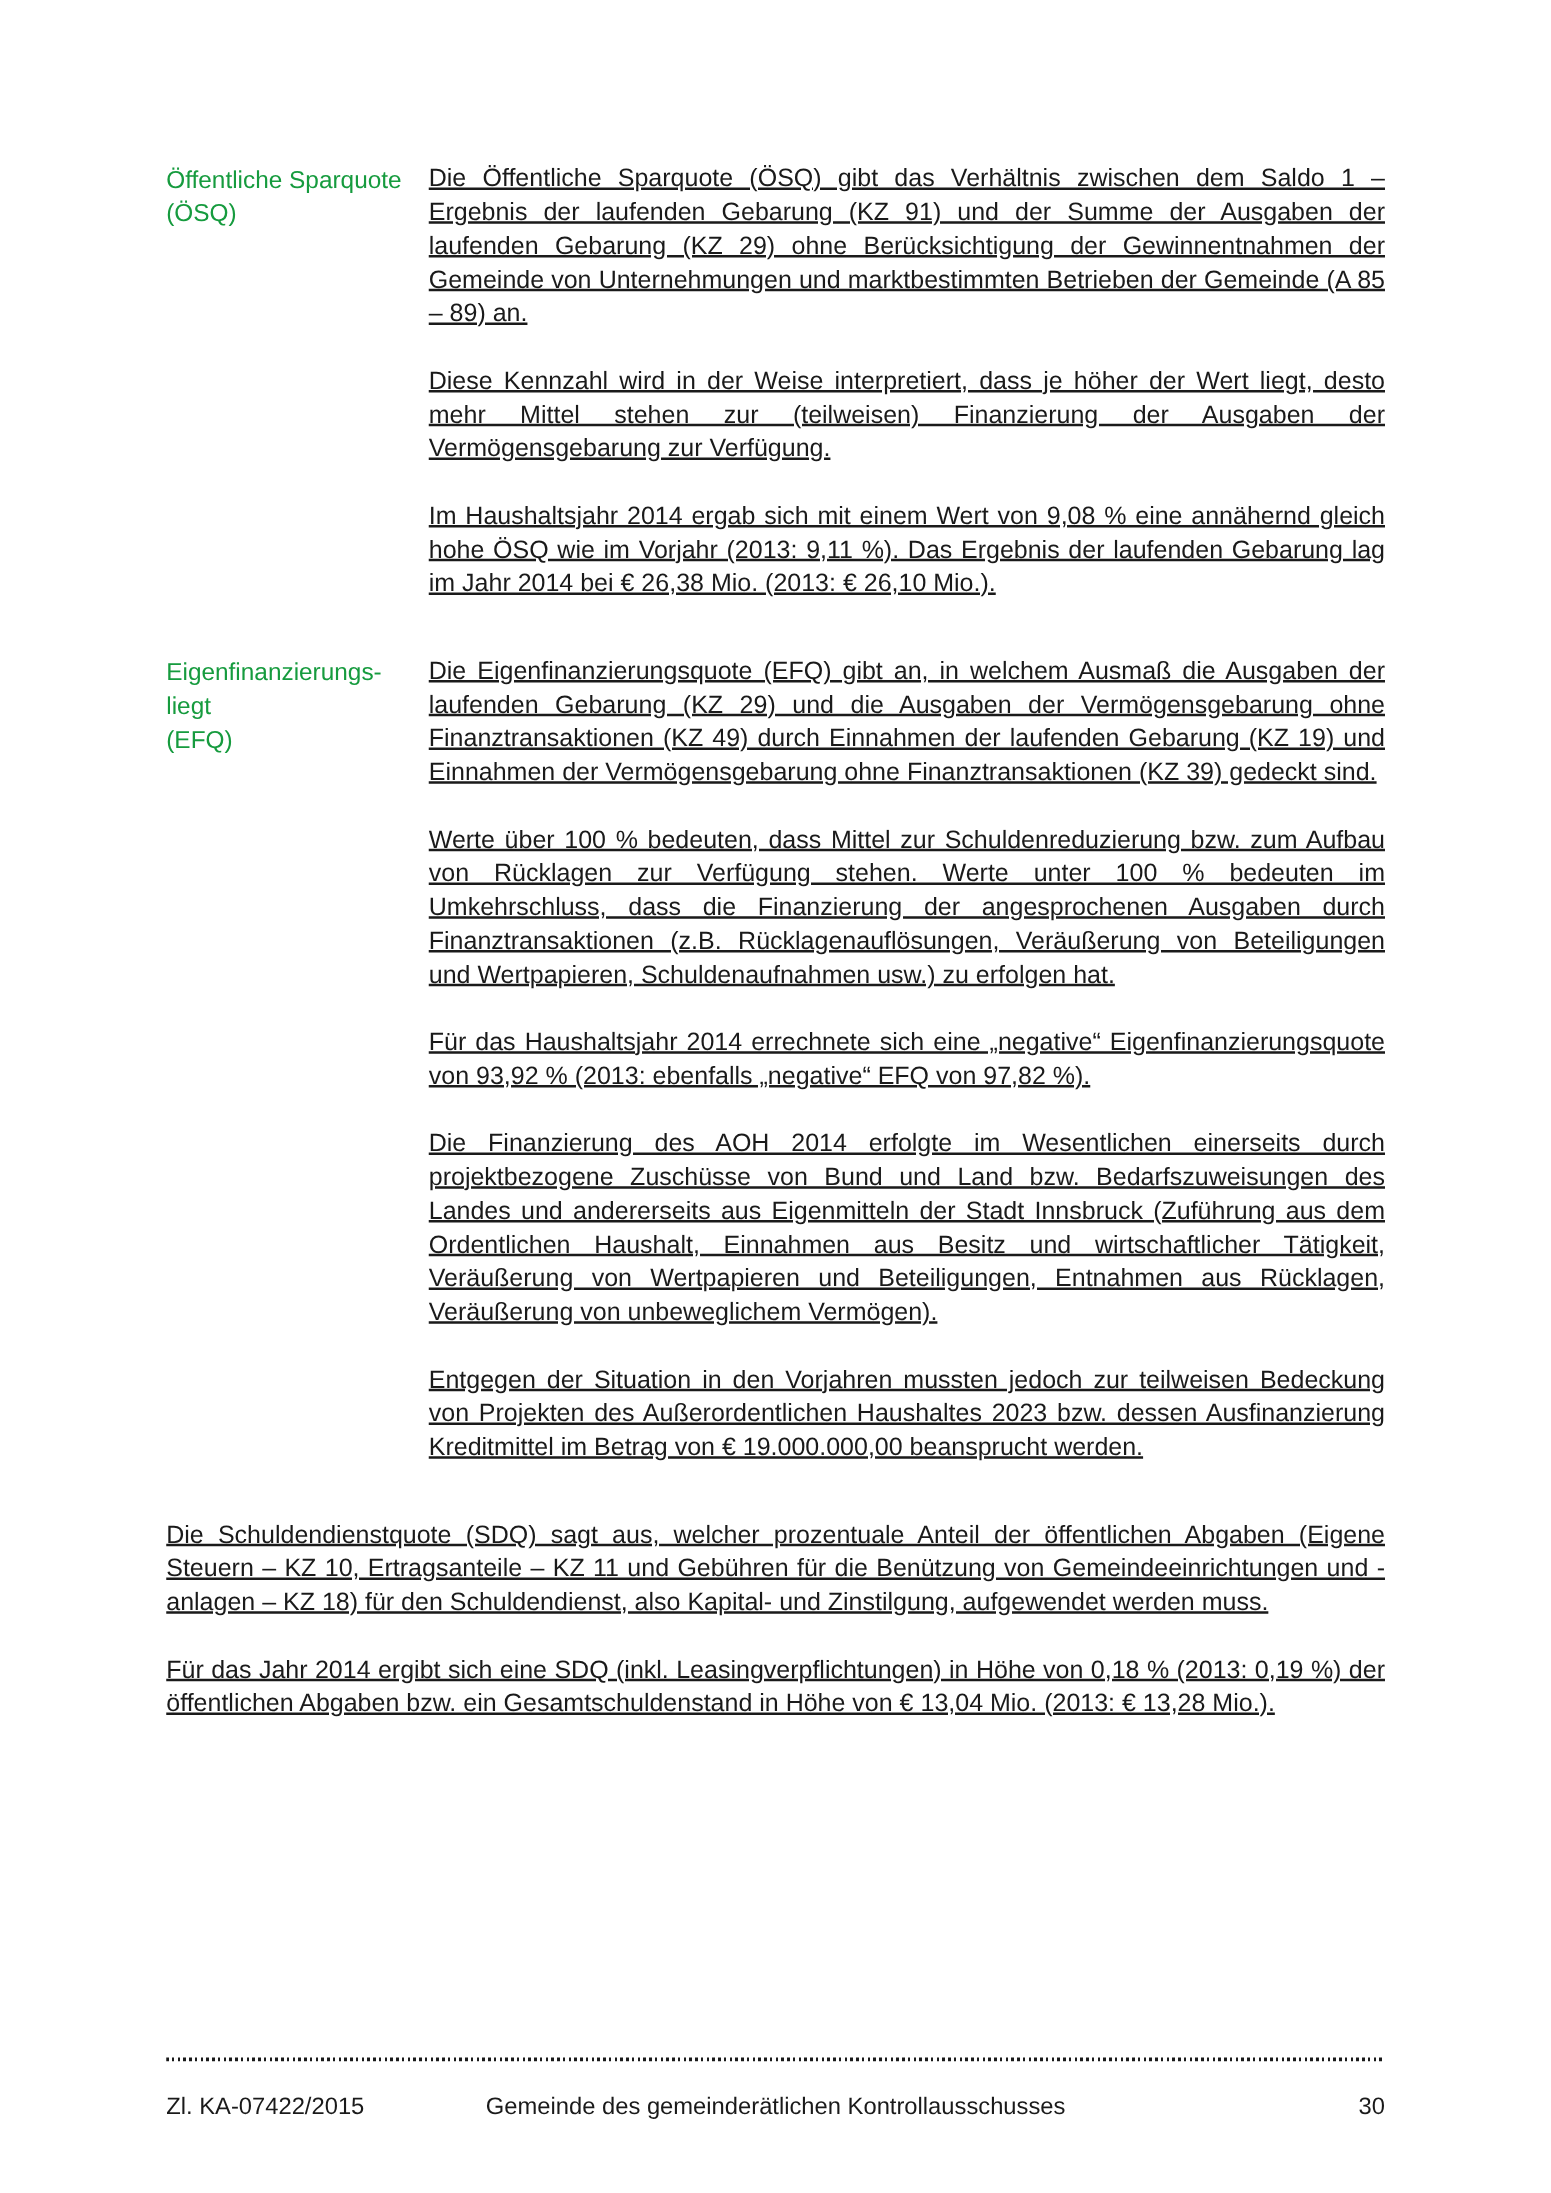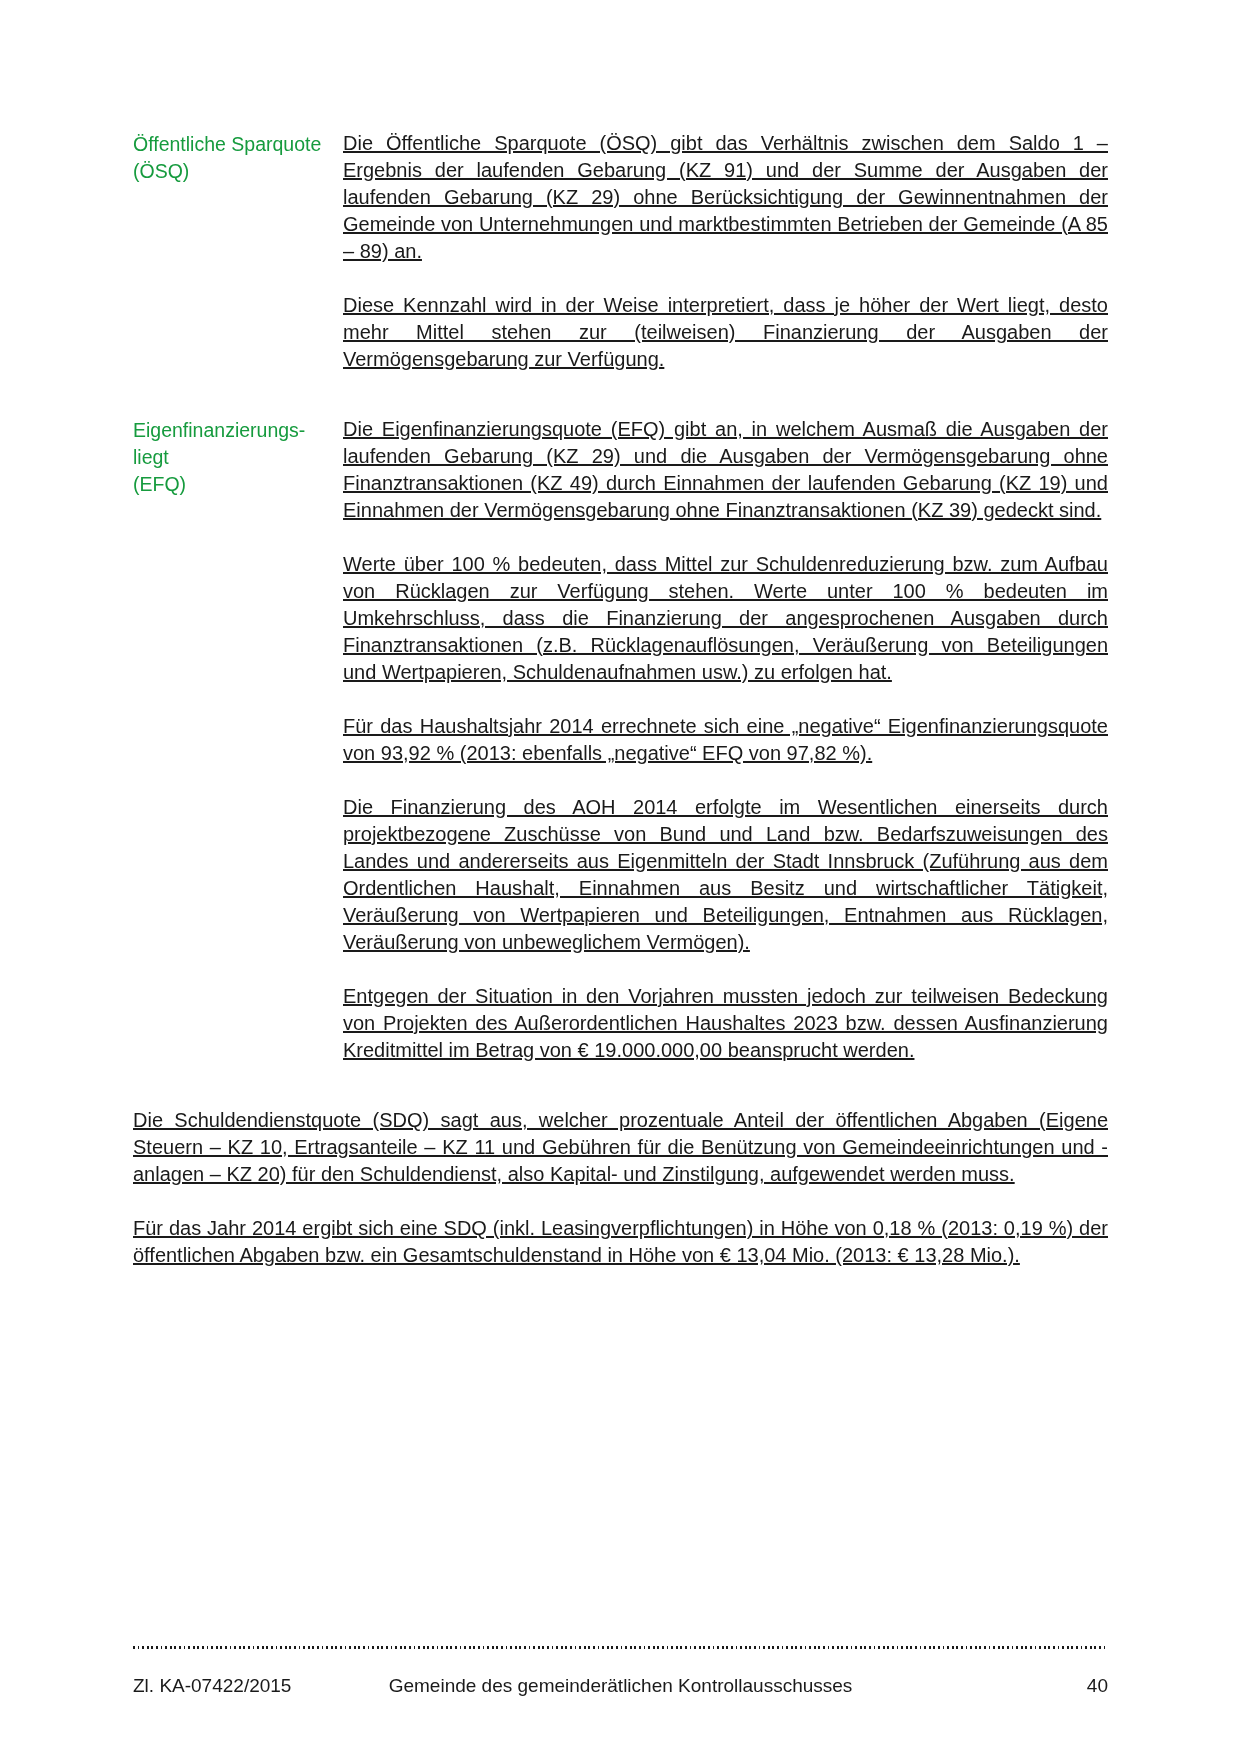--- a/index.html
+++ b/index.html
@@ -73,46 +73,47 @@
 
 <div class="page">
   <main class="content">
 
     <section class="section">
       <aside class="side-label">Öffentliche Sparquote
 (ÖSQ)</aside>
       <div class="section-body">
         <p>Die Öffentliche Sparquote (ÖSQ) gibt das Verhältnis zwischen dem Saldo 1 – Ergebnis der laufenden Gebarung (KZ 91) und der Summe der Ausgaben der laufenden Gebarung (KZ 29) ohne Berücksichtigung der Gewinnentnahmen der Gemeinde von Unternehmungen und marktbestimmten Betrieben der Gemeinde (A 85 – 89) an.</p>
         <p>Diese Kennzahl wird in der Weise interpretiert, dass je höher der Wert liegt, desto mehr Mittel stehen zur (teilweisen) Finanzierung der Ausgaben der Vermögensgebarung zur Verfügung.</p>
+        <p>Im Haushaltsjahr 2014 ergab sich mit einem Wert von 9,08 % eine annähernd gleich hohe ÖSQ wie im Vorjahr (2013: 9,11 %). Das Ergebnis der laufenden Gebarung lag im Jahr 2014 bei € 26,38 Mio. (2013: € 26,10 Mio.).</p>
       </div>
     </section>
 
     <section class="section">
       <aside class="side-label">Eigenfinanzierungs-
 liegt
 (EFQ)</aside>
       <div class="section-body">
         <p>Die Eigenfinanzierungsquote (EFQ) gibt an, in welchem Ausmaß die Ausgaben der laufenden Gebarung (KZ 29) und die Ausgaben der Vermögensgebarung ohne Finanztransaktionen (KZ 49) durch Einnahmen der laufenden Gebarung (KZ 19) und Einnahmen der Vermögensgebarung ohne Finanztransaktionen (KZ 39) gedeckt sind.</p>
         <p>Werte über 100 % bedeuten, dass Mittel zur Schuldenreduzierung bzw. zum Aufbau von Rücklagen zur Verfügung stehen. Werte unter 100 % bedeuten im Umkehrschluss, dass die Finanzierung der angesprochenen Ausgaben durch Finanztransaktionen (z.B. Rücklagenauflösungen, Veräußerung von Beteiligungen und Wertpapieren, Schuldenaufnahmen usw.) zu erfolgen hat.</p>
         <p>Für das Haushaltsjahr 2014 errechnete sich eine „negative“ Eigenfinanzierungsquote von 93,92 % (2013: ebenfalls „negative“ EFQ von 97,82 %).</p>
         <p>Die Finanzierung des AOH 2014 erfolgte im Wesentlichen einerseits durch projektbezogene Zuschüsse von Bund und Land bzw. Bedarfszuweisungen des Landes und andererseits aus Eigenmitteln der Stadt Innsbruck (Zuführung aus dem Ordentlichen Haushalt, Einnahmen aus Besitz und wirtschaftlicher Tätigkeit, Veräußerung von Wertpapieren und Beteiligungen, Entnahmen aus Rücklagen, Veräußerung von unbeweglichem Vermögen).</p>
         <p>Entgegen der Situation in den Vorjahren mussten jedoch zur teilweisen Bedeckung von Projekten des Außerordentlichen Haushaltes 2023 bzw. dessen Ausfinanzierung Kreditmittel im Betrag von € 19.000.000,00 beansprucht werden.</p>
       </div>
     </section>
 
     <section class="section">
       <div class="section-body">
-        <p>Die Schuldendienstquote (SDQ) sagt aus, welcher prozentuale Anteil der öffentlichen Abgaben (Eigene Steuern – KZ 10, Ertragsanteile – KZ 11 und Gebühren für die Benützung von Gemeindeeinrichtungen und -anlagen – KZ 20) für den Schuldendienst, also Kapital- und Zinstilgung, aufgewendet werden muss.</p>
+        <p>Die Schuldendienstquote (SDQ) sagt aus, welcher prozentuale Anteil der öffentlichen Abgaben (Eigene Steuern – KZ 10, Ertragsanteile – KZ 11 und Gebühren für die Benützung von Gemeindeeinrichtungen und -anlagen – KZ 18) für den Schuldendienst, also Kapital- und Zinstilgung, aufgewendet werden muss.</p>
         <p>Für das Jahr 2014 ergibt sich eine SDQ (inkl. Leasingverpflichtungen) in Höhe von 0,18 % (2013: 0,19 %) der öffentlichen Abgaben bzw. ein Gesamtschuldenstand in Höhe von € 13,04 Mio. (2013: € 13,28 Mio.).</p>
       </div>
     </section>
 
   </main>
 
   <footer class="footer">
     <div class="dotted-line"></div>
     <div class="footer-row">
       <span>Zl. KA-07422/2015</span>
       <span class="footer-center">Gemeinde des gemeinderätlichen Kontrollausschusses</span>
-      <span>40</span>
+      <span>30</span>
     </div>
   </footer>
 </div>
 
 </body></html>

